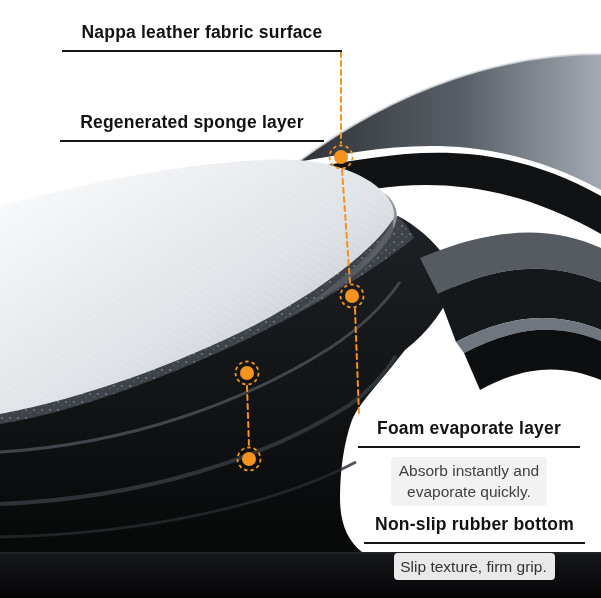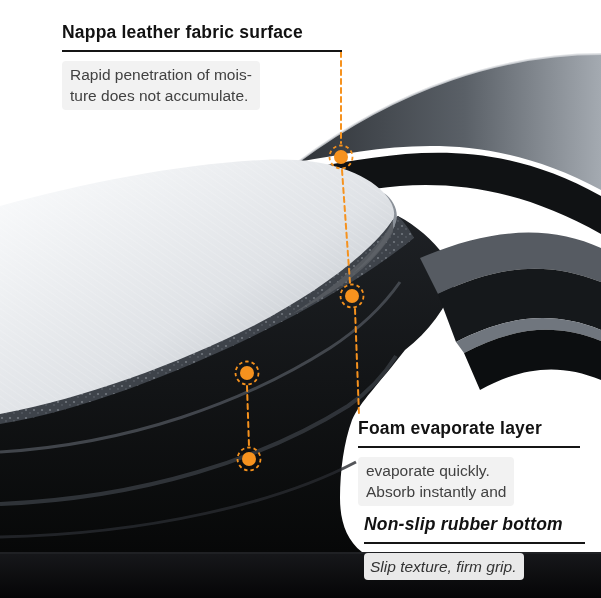--- a/index.html
+++ b/index.html
@@ -1,35 +1,36 @@
 <!DOCTYPE html>
 <html style="--accent: #F6921E;"><head>
 <meta charset="utf-8">
 <style>
   html,body{margin:0;padding:0;background:#ffffff;}
   .stage{
     position:relative;width:601px;height:598px;background:#ffffff;overflow:hidden;
     font-family:"Liberation Sans",sans-serif;
+    text-align:center;
   }
   .stage svg{position:absolute;left:0;top:0;}
   .callout{position:absolute;z-index:5;}
   .callout-title{
     font-family:"Liberation Sans",sans-serif;
     font-weight:bold;font-size:17.5px;color:#121212;letter-spacing:.2px;
     padding-bottom:7px;border-bottom:2px solid #151515;
   }
   .callout-desc{
     display:inline-block;margin-top:9px;background:#f2f2f2;color:#414141;
     font-size:15.5px;line-height:1.38;padding:3px 8px;border-radius:4px;
   }
   .callout-desc .line{display:block;}
   .c1{left:62px;top:22px;width:280px;}
   .c2{left:60px;top:112px;width:264px;}
   .c3{left:358px;top:418px;width:222px;}
-  .c4{left:364px;top:514px;width:221px;font-style:italic;}
+  .c4{left:364px;top:514px;width:221px;}
   .c4 .callout-desc{background:#e9e9e9;color:#333333;padding-left:6px;}
   .accent-stroke{stroke:var(--accent,#F6921E);}
   .accent-fill{fill:var(--accent,#F6921E);}
 </style>
 </head>
 <body>
 
 <div class="stage">
 
   <svg width="601" height="598" viewBox="0 0 601 598">
@@ -115,34 +116,31 @@
       <circle class="accent-fill" r="7"></circle>
     </g>
     <g transform="translate(249,459)">
       <circle class="accent-stroke" r="11.5" fill="none" stroke-width="1.8" stroke-dasharray="3.5 3"></circle>
       <circle class="accent-fill" r="7"></circle>
     </g>
   </svg>
 
   <div class="callout c1">
     <div class="callout-title">Nappa leather fabric surface</div>
-    <div class="callout-desc">
-      <span class="line">Rapid penetration of mois-</span>
-      <span class="line">ture does not accumulate.</span>
-    </div>
   </div>
 
   <div class="callout c2">
+    <div class="callout-title">Regenerated sponge layer</div>
   </div>
 
   <div class="callout c3">
     <div class="callout-title">Foam evaporate layer</div>
     <div class="callout-desc">
+      <span class="line">Absorb instantly and</span>
       <span class="line">evaporate quickly.</span>
-      <span class="line">Absorb instantly and</span>
     </div>
   </div>
 
   <div class="callout c4">
     <div class="callout-title">Non-slip rubber bottom</div>
     <div class="callout-desc">
       <span class="line">Slip texture, firm grip.</span>
     </div>
   </div>
 

